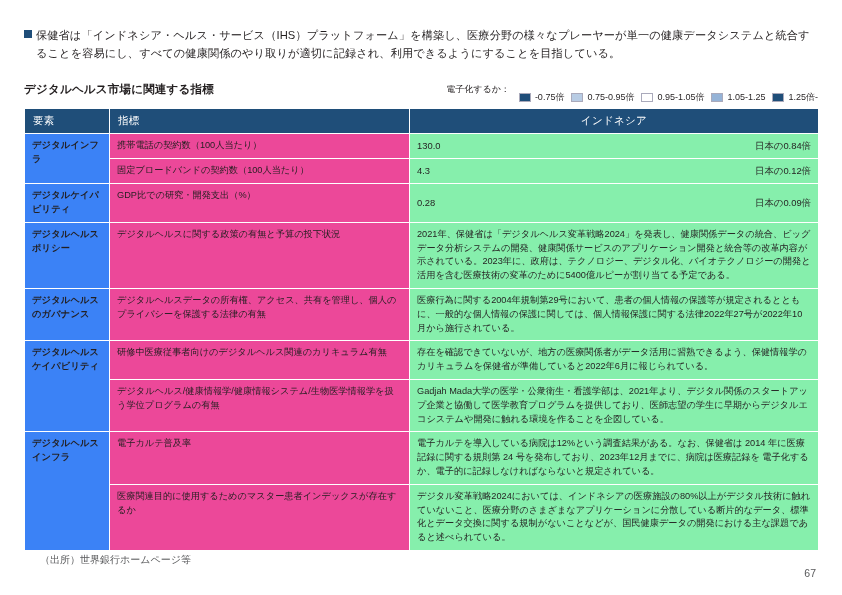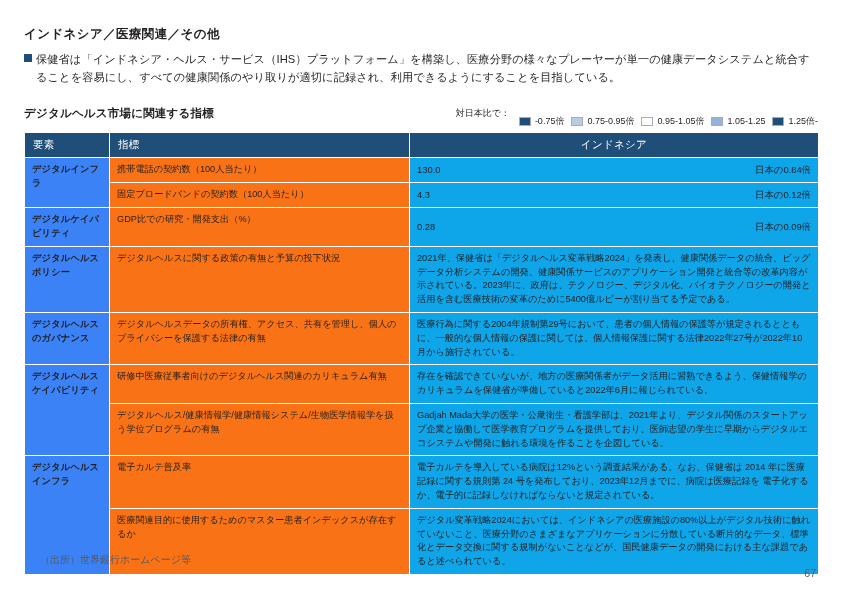--- a/index.html
+++ b/index.html
@@ -97,25 +97,25 @@
     color: #231f20;
   }
   td.cat {
     background: #3b82f6;
     font-weight: bold;
     font-size: 9.6px;
     vertical-align: middle;
     letter-spacing: 0.2px;
   }
   td.ind {
-    background: #f97316;
+    background: #ec4899;
     vertical-align: middle;
   }
   td.val {
-    background: #0ea5e9;
+    background: #86efac;
     position: relative;
   }
   td.val.mid { vertical-align: middle; }
   .val-inner { display: flex; justify-content: space-between; align-items: center; }
   .val-num { font-size: 9.4px; }
   .val-note { font-size: 9.4px; }
   .footnote {
     position: absolute;
     left: 40px;
     bottom: 28px;
@@ -128,31 +128,30 @@
     bottom: 16px;
     font-size: 10.5px;
     color: #58595b;
   }
 </style>
 </head>
 <body>
 
 <div class="page">
 
-  <div class="breadcrumb">インドネシア／医療関連／その他</div>
 
   <div class="bullet-row">
     <span class="bullet-mark"></span>
     <span class="bullet-text">保健省は「インドネシア・ヘルス・サービス（IHS）プラットフォーム」を構築し、医療分野の様々なプレーヤーが単一の健康データシステムと統合することを容易にし、すべての健康関係のやり取りが適切に記録され、利用できるようにすることを目指している。</span>
   </div>
 
   <div class="legend-line">
     <div class="section-label">デジタルヘルス市場に関連する指標</div>
     <div class="legend">
-      <span class="legend-caption">対日本比で：</span>
+      <span class="legend-caption">電子化するか：</span>
       <span class="legend-item">
         <span class="swatch" style="background:#1f4e79;border:1px solid #aab;"></span>
         <span>-0.75倍</span>
       </span>
       <span class="legend-item">
         <span class="swatch" style="background:#b8cce4;border:1px solid #aab;"></span>
         <span>0.75-0.95倍</span>
       </span>
       <span class="legend-item">
         <span class="swatch" style="background:#ffffff;border:1px solid #aab;"></span>

